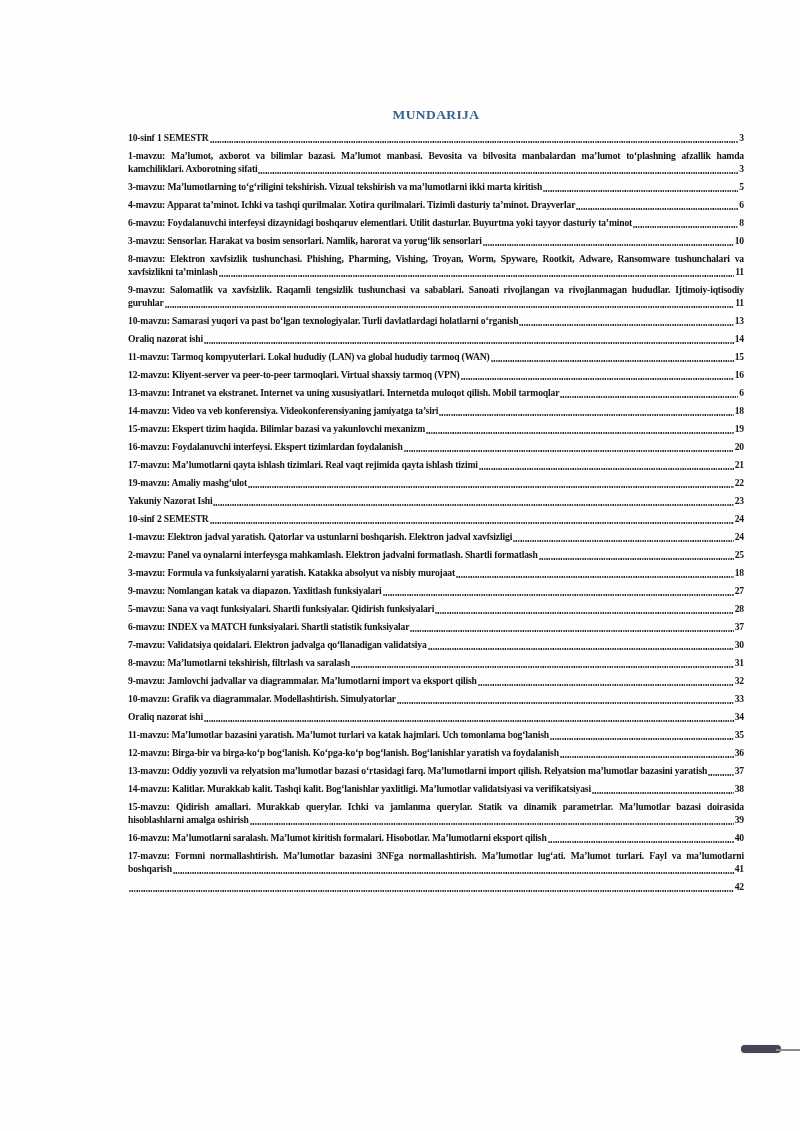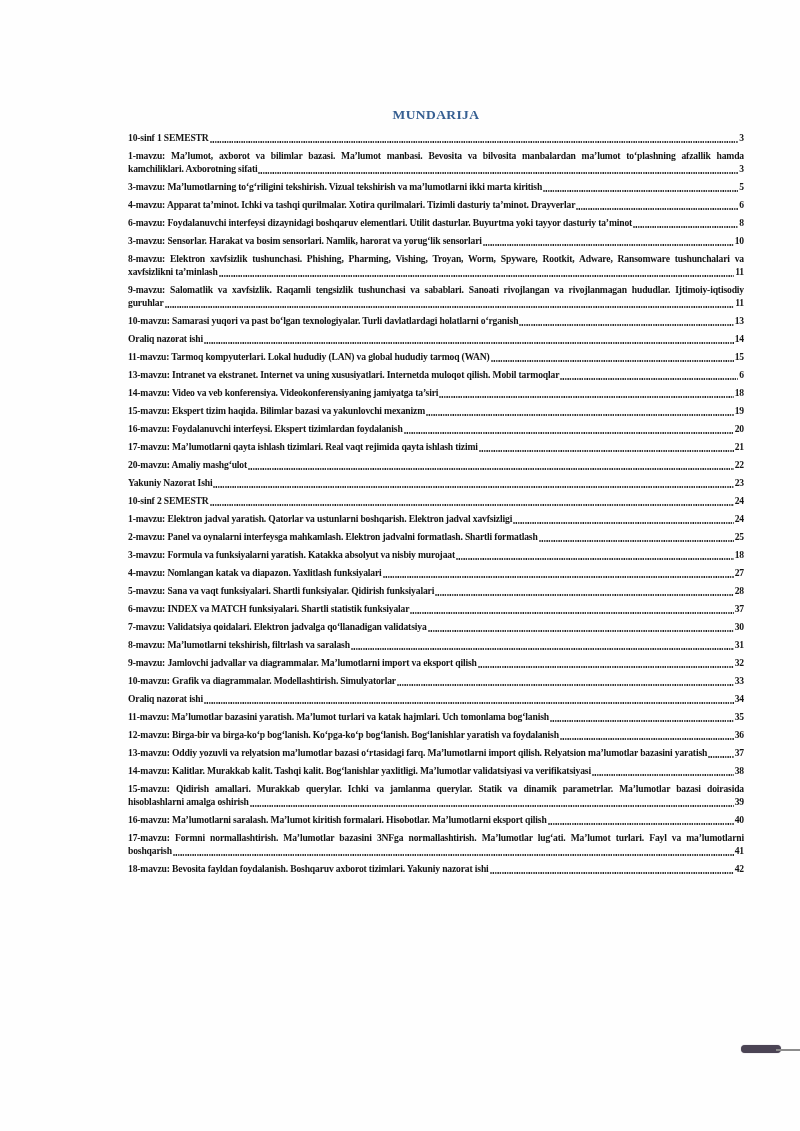--- a/index.html
+++ b/index.html
@@ -170,20 +170,27 @@
         </div>
         <div class="toc-row">
           <div class="toc-last-line">
             <span class="toc-text">11-mavzu: Tarmoq kompyuterlari. Lokal hududiy (LAN) va global hududiy tarmoq (WAN)</span>
             <span class="toc-leader"></span>
             <span class="toc-page">15</span>
           </div>
         </div>
         <div class="toc-row">
           <div class="toc-last-line">
+            <span class="toc-text">12-mavzu: Kliyent-server va peer-to-peer tarmoqlari. Virtual shaxsiy tarmoq (VPN)</span>
+            <span class="toc-leader"></span>
+            <span class="toc-page">16</span>
+          </div>
+        </div>
+        <div class="toc-row">
+          <div class="toc-last-line">
             <span class="toc-text">13-mavzu: Intranet va ekstranet. Internet va uning xususiyatlari. Internetda muloqot qilish. Mobil tarmoqlar</span>
             <span class="toc-leader"></span>
             <span class="toc-page">6</span>
           </div>
         </div>
         <div class="toc-row">
           <div class="toc-last-line">
             <span class="toc-text">14-mavzu: Video va veb konferensiya. Videokonferensiyaning jamiyatga ta’siri</span>
             <span class="toc-leader"></span>
             <span class="toc-page">18</span>
@@ -205,21 +212,21 @@
         </div>
         <div class="toc-row">
           <div class="toc-last-line">
             <span class="toc-text">17-mavzu: Ma’lumotlarni qayta ishlash tizimlari. Real vaqt rejimida qayta ishlash tizimi</span>
             <span class="toc-leader"></span>
             <span class="toc-page">21</span>
           </div>
         </div>
         <div class="toc-row">
           <div class="toc-last-line">
-            <span class="toc-text">20-mavzu: Amaliy mashg‘ulot</span>
+            <span class="toc-text">19-mavzu: Amaliy mashg‘ulot</span>
             <span class="toc-leader"></span>
             <span class="toc-page">22</span>
           </div>
         </div>
         <div class="toc-row">
           <div class="toc-last-line">
             <span class="toc-text">Yakuniy Nazorat Ishi</span>
             <span class="toc-leader"></span>
             <span class="toc-page">23</span>
           </div>
@@ -247,21 +254,21 @@
         </div>
         <div class="toc-row">
           <div class="toc-last-line">
             <span class="toc-text">3-mavzu: Formula va funksiyalarni yaratish. Katakka absolyut va nisbiy murojaat</span>
             <span class="toc-leader"></span>
             <span class="toc-page">18</span>
           </div>
         </div>
         <div class="toc-row">
           <div class="toc-last-line">
-            <span class="toc-text">4-mavzu: Nomlangan katak va diapazon. Yaxlitlash funksiyalari</span>
+            <span class="toc-text">9-mavzu: Nomlangan katak va diapazon. Yaxlitlash funksiyalari</span>
             <span class="toc-leader"></span>
             <span class="toc-page">27</span>
           </div>
         </div>
         <div class="toc-row">
           <div class="toc-last-line">
             <span class="toc-text">5-mavzu: Sana va vaqt funksiyalari. Shartli funksiyalar. Qidirish funksiyalari</span>
             <span class="toc-leader"></span>
             <span class="toc-page">28</span>
           </div>
@@ -354,21 +361,20 @@
         <div class="toc-row">
           <div class="toc-wrap-line">17-mavzu: Formni normallashtirish. Ma’lumotlar bazasini 3NFga normallashtirish. Ma’lumotlar lug‘ati. Ma’lumot turlari. Fayl va ma’lumotlarni</div>
           <div class="toc-last-line">
             <span class="toc-text">boshqarish</span>
             <span class="toc-leader"></span>
             <span class="toc-page">41</span>
           </div>
         </div>
         <div class="toc-row">
           <div class="toc-last-line">
-            <span class="toc-text">18-mavzu: Bevosita fayldan foydalanish. Boshqaruv axborot tizimlari. Yakuniy nazorat ishi</span>
             <span class="toc-leader"></span>
             <span class="toc-page">42</span>
           </div>
         </div>
       </div>
   </div>
   <div class="scan-mark">
     <div class="scan-bar"></div>
     <div class="scan-line"></div>
   </div>

